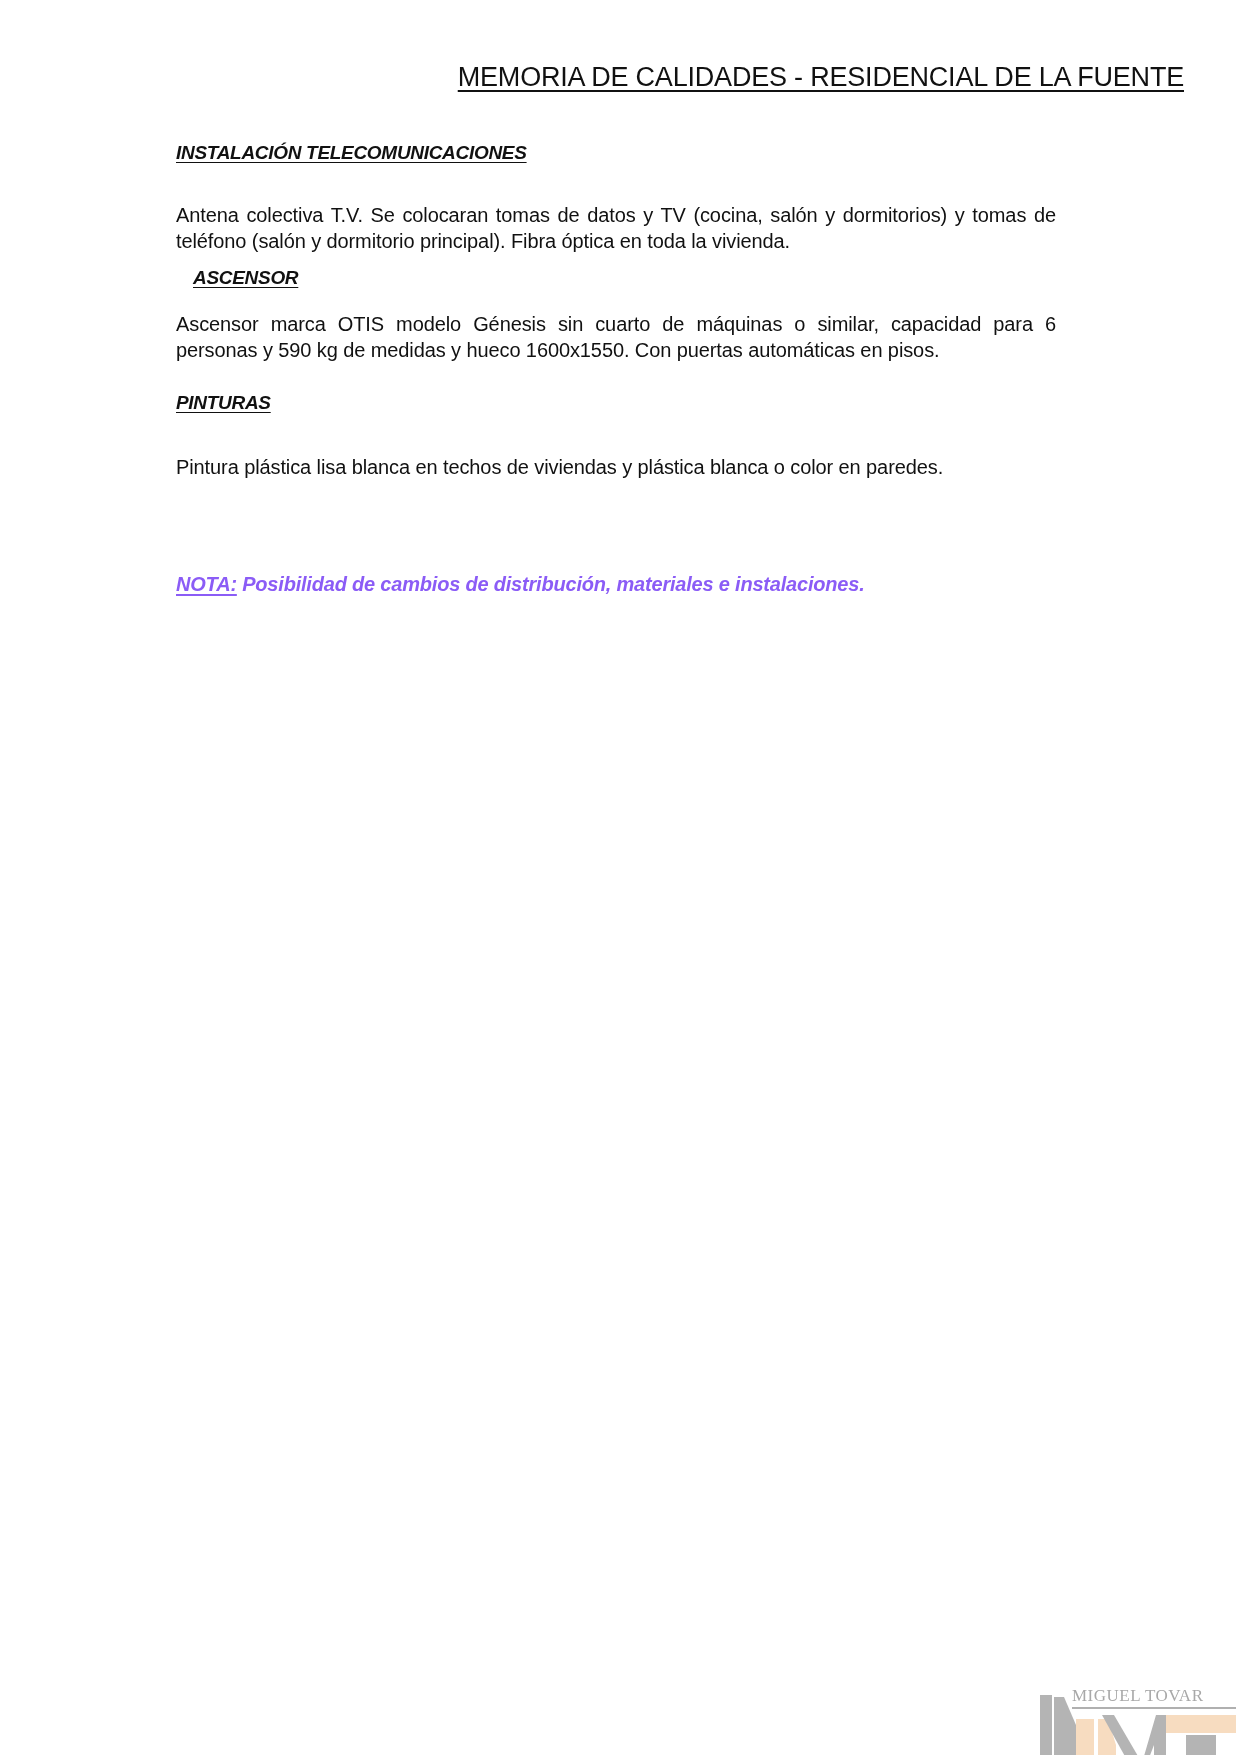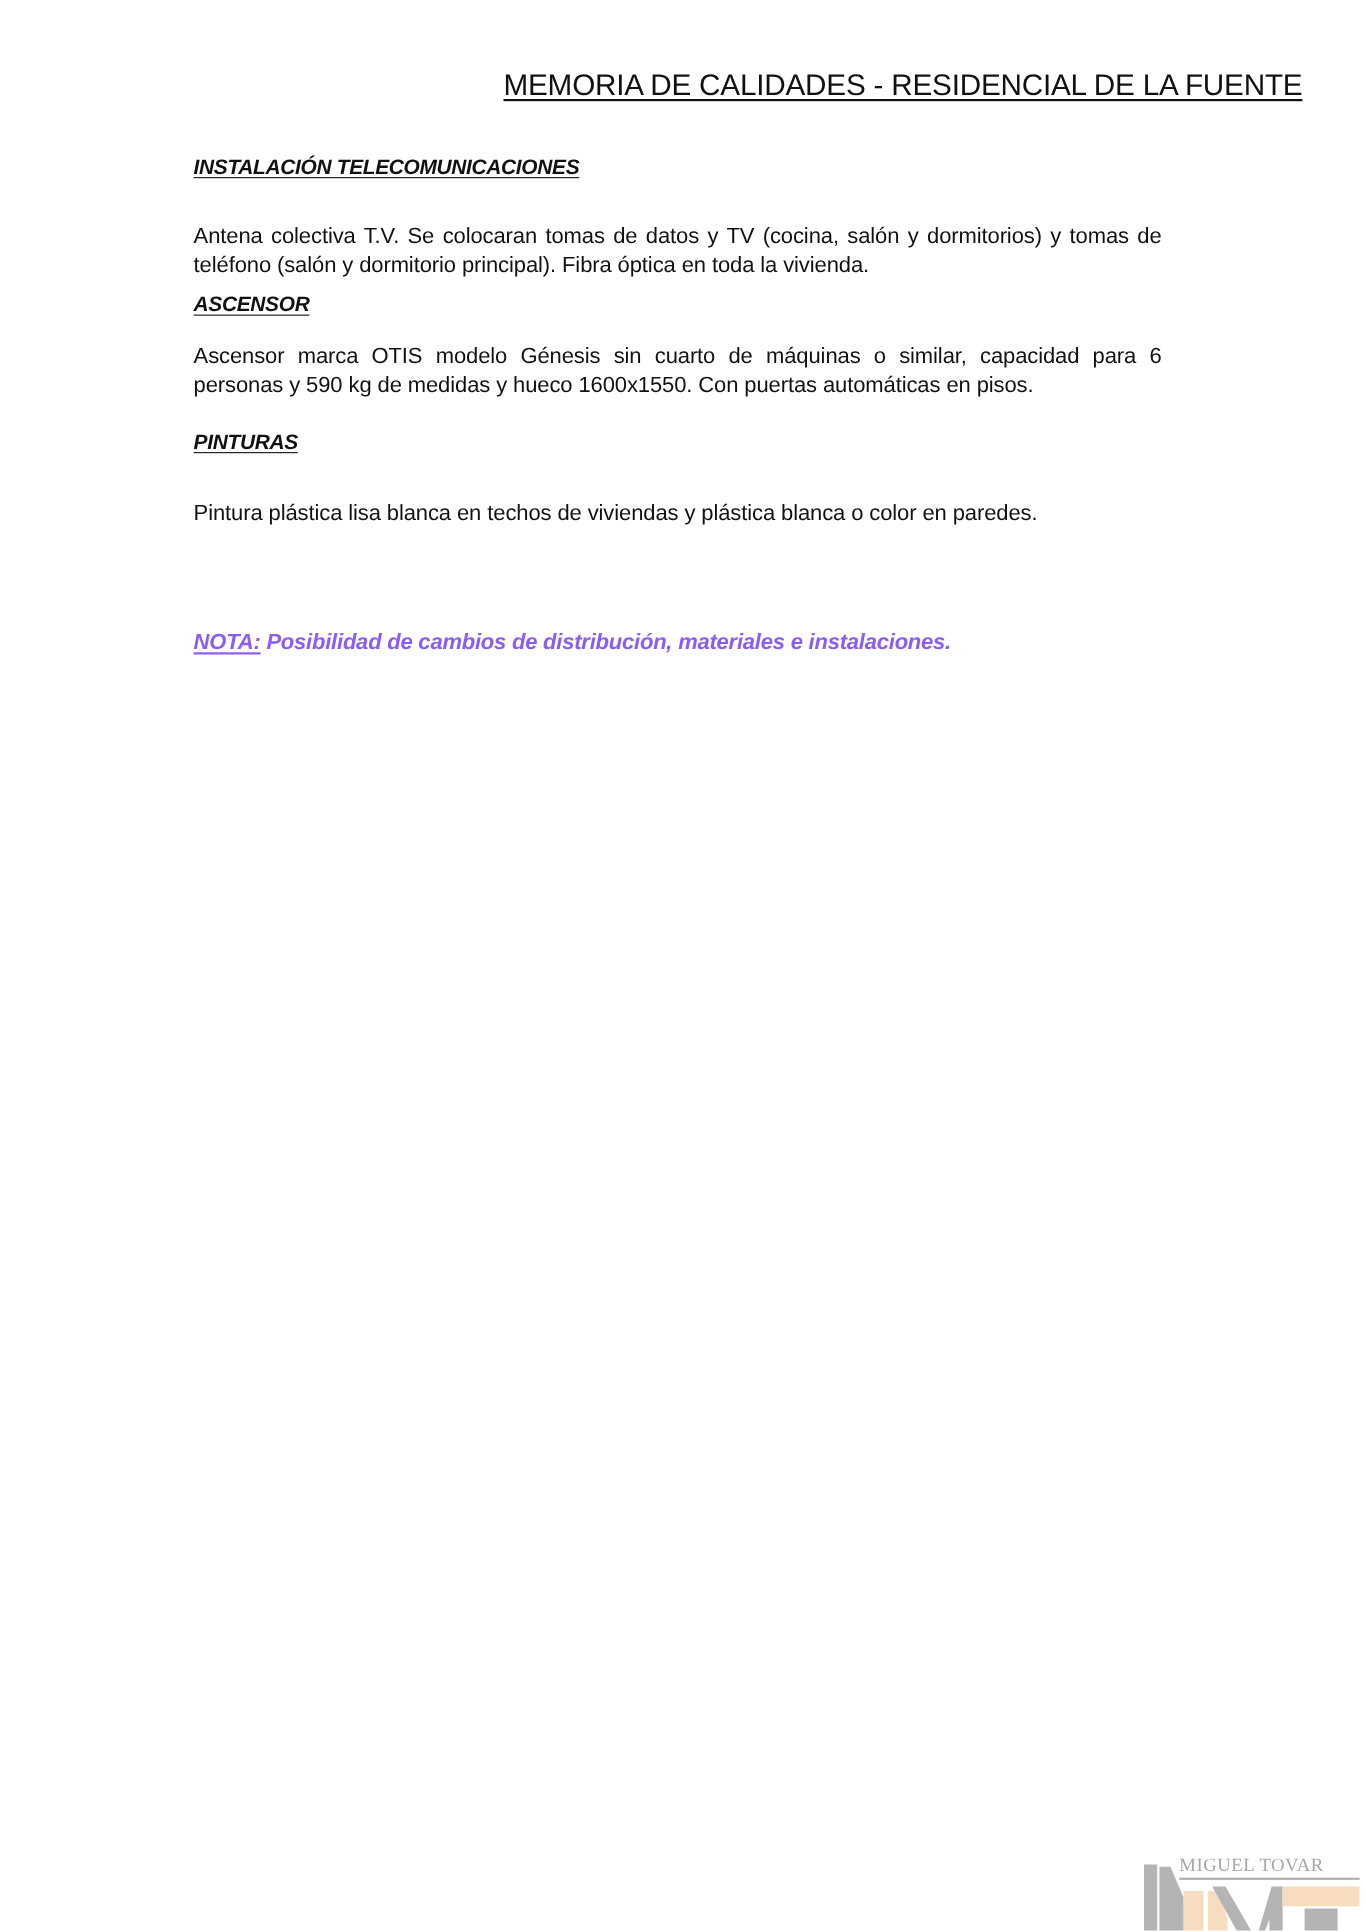--- a/index.html
+++ b/index.html
@@ -23,21 +23,21 @@
   </style>
 </head>
 <body>
 
 <div>
   <div class="title">MEMORIA DE CALIDADES - RESIDENCIAL DE LA FUENTE</div>
 
   <div class="heading" style="top:142px;">INSTALACIÓN TELECOMUNICACIONES</div>
   <div class="para" style="top:186px;margin-top:16px;">Antena colectiva T.V. Se colocaran tomas de datos y TV (cocina, salón y dormitorios) y tomas de teléfono (salón y dormitorio principal). Fibra óptica en toda la vivienda.</div>
 
-  <div class="heading" style="top:267px;">ASCENSOR</div>
+  <div class="heading" style="top:267px;margin-left:17px;">ASCENSOR</div>
   <div class="para" style="top:311px;">Ascensor marca OTIS modelo Génesis sin cuarto de máquinas o similar, capacidad para 6 personas y 590 kg de medidas y hueco 1600x1550. Con puertas automáticas en pisos.</div>
 
   <div class="heading" style="top:392px;text-align:right;">PINTURAS</div>
   <div class="para" style="top:436px;margin-top:18px;">Pintura plástica lisa blanca en techos de viviendas y plástica blanca o color en paredes.</div>
 
   <div class="note">
     <span class="label">NOTA:</span><span> Posibilidad de cambios de distribución, materiales e instalaciones.</span>
   </div>
 
   <div class="logo">

